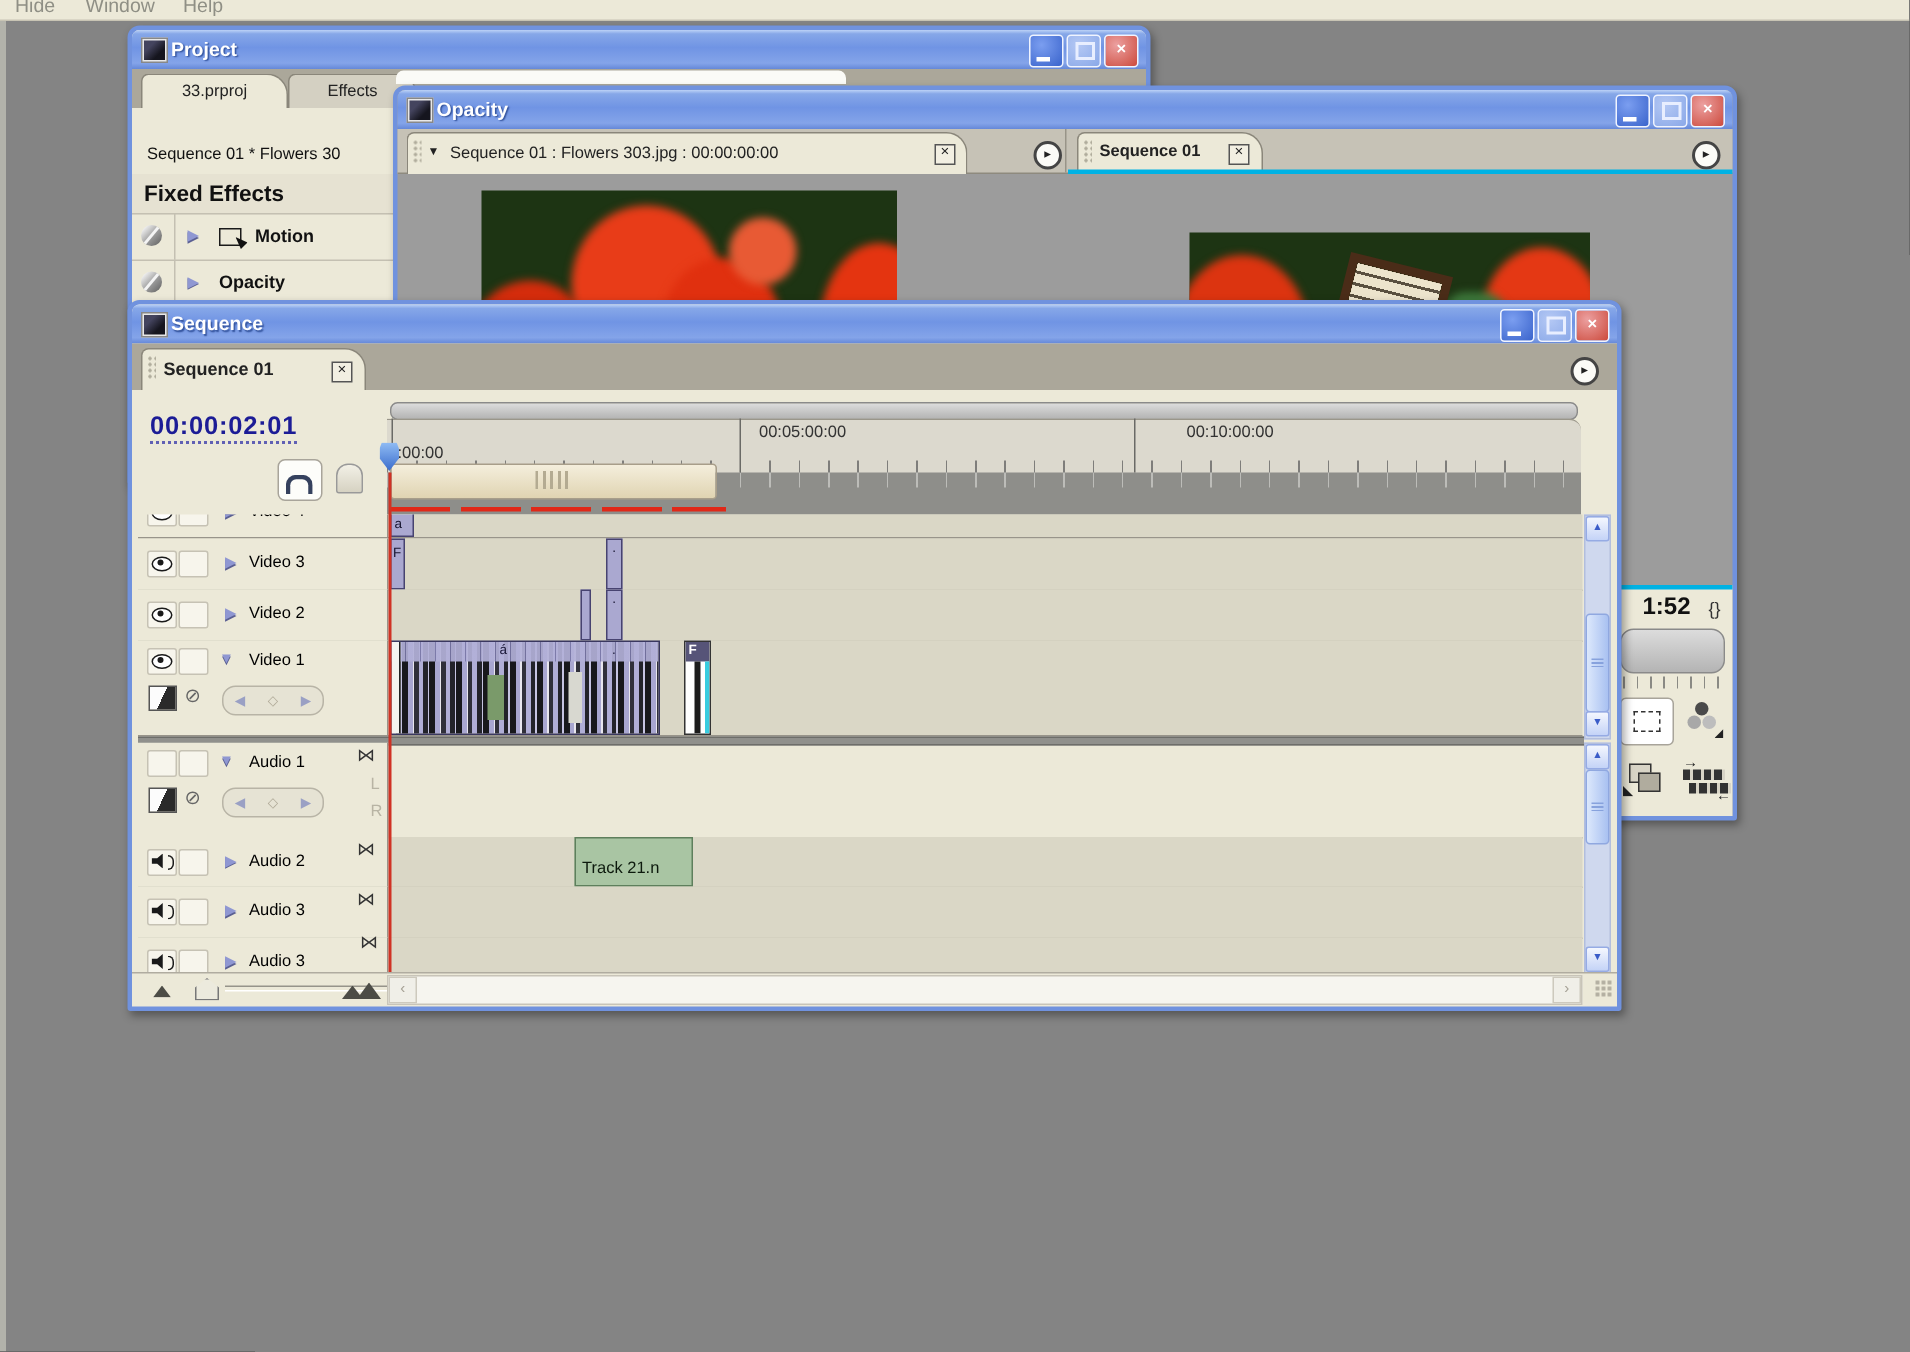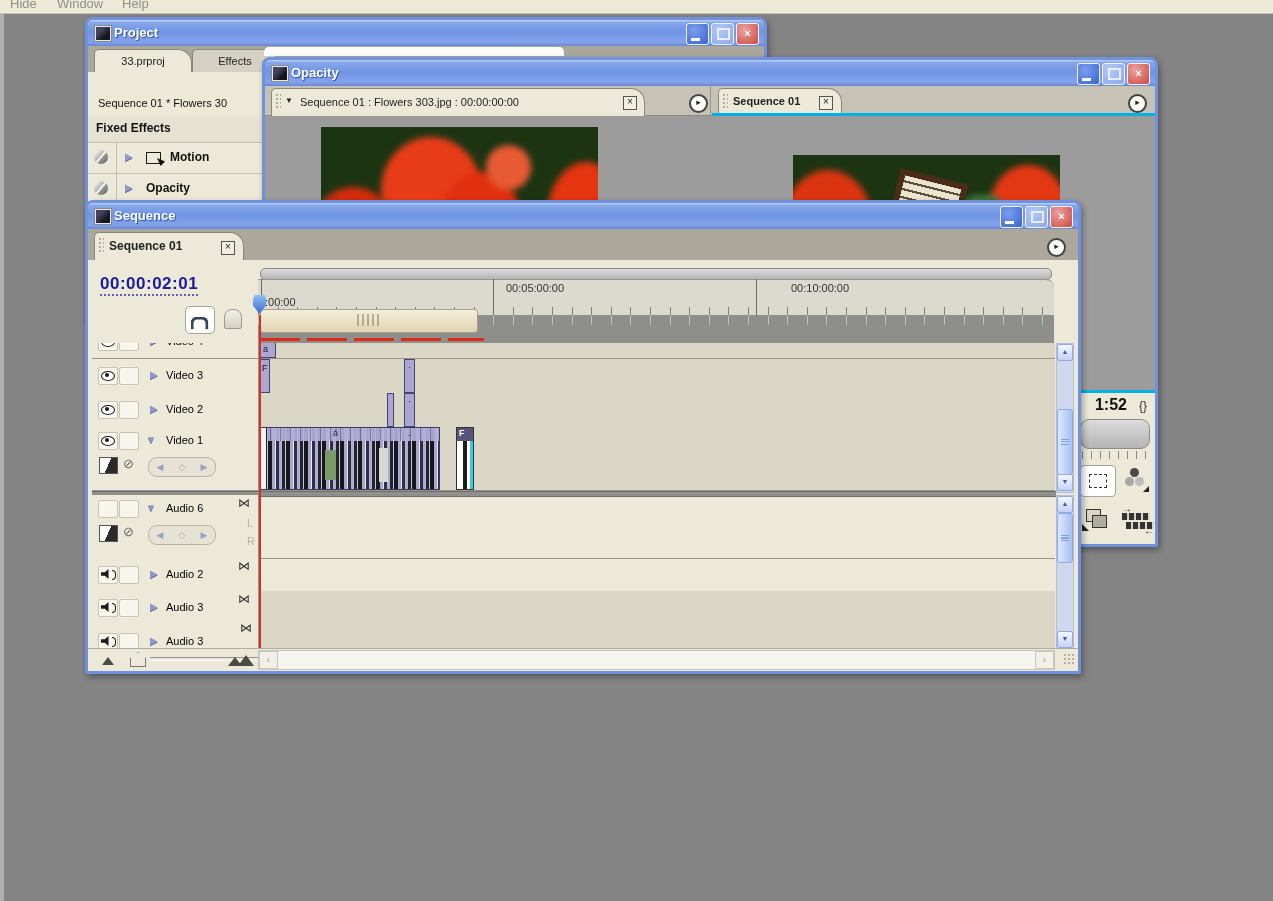--- a/index.html
+++ b/index.html
@@ -156,21 +156,21 @@
     <div class="abs tabbar" style="left:0;top:26px;right:0;height:26px;">
       <span class="abs ptab" style="left:6px;top:3px;width:96px;height:23px;line-height:22px;text-align:center;">33.prproj</span>
       <span class="abs ptab" style="left:104px;top:3px;width:84px;height:23px;line-height:22px;text-align:center;background:#d4d0c2;">Effects</span>
       <span class="abs" style="left:176px;top:1px;width:300px;height:9px;background:#fbfbf7;border-radius:5px 5px 0 0;"></span>
     </div>
     <div class="abs" style="left:0;top:52px;right:0;bottom:0;background:#ece9d8;">
       <div class="abs erow" style="left:0;top:20px;width:100%;height:24px;">
         <span class="abs" style="left:10px;top:5px;font-size:11px;">Sequence 01 * Flowers 30</span>
       </div>
       <div class="abs erow" style="left:0;top:44px;width:100%;height:26px;background:#e6e2d2;">
-        <span class="abs" style="left:8px;top:5px;font-size:12px;font-weight:bold;">Fixed Effects</span>
+        <span class="abs" style="left:8px;top:5px;font-size:15px;font-weight:bold;">Fixed Effects</span>
       </div>
       <div class="abs erow" style="left:0;top:70px;width:100%;height:31px;">
         <span class="abs fxball" style="left:6px;top:8px;">
             <i></i>
           </span>
         <span class="abs" style="left:28px;top:0;height:31px;border-left:1px solid #c4c0b2;"></span>
         <span class="abs tri" style="left:37px;top:9px;">▶</span>
         <span class="abs motionbox" style="left:58px;top:10px;">
             <i></i>
           </span>
@@ -408,21 +408,21 @@
 
     <div class="abs dividerband" style="left:4px;top:288px;width:964px;height:4px;"></div>
 
     <div class="abs" style="left:4px;top:292px;width:964px;height:153px;overflow:hidden;">
 
       <div class="abs trackrow" style="top:0;height:63px;">
         <div class="abs thead">
           <span class="abs togglebox" style="left:6px;top:5px;"></span>
           <span class="abs togglebox" style="left:27px;top:5px;"></span>
           <span class="abs tri" style="left:54px;top:7px;">▼</span>
-          <span class="abs tname" style="left:74px;top:7px;">Audio 6</span>
+          <span class="abs tname" style="left:74px;top:7px;">Audio 1</span>
           <span class="abs bowtie" style="left:146px;top:1px;">⋈</span>
           <span class="abs stylebtn" style="left:7px;top:30px;"></span>
           <span class="abs nosym" style="left:31px;top:30px;">⊘</span>
           <span class="abs navgroup" style="left:56px;top:30px;">
             <span>◀</span>
             <span class="dia">◇</span>
             <span>▶</span>
           </span>
           <span class="abs chlabel" style="left:155px;top:22px;">L</span>
           <span class="abs chlabel" style="left:155px;top:40px;">R</span>
@@ -433,20 +433,23 @@
         <div class="abs thead">
           <span class="abs togglebox" style="left:6px;top:8px;">
               <i class="spk"></i>
               <i class="spkarc"></i>
             </span>
           <span class="abs togglebox" style="left:27px;top:8px;"></span>
           <span class="abs tri" style="left:58px;top:10px;">▶</span>
           <span class="abs tname" style="left:74px;top:10px;">Audio 2</span>
           <span class="abs bowtie" style="left:146px;top:1px;">⋈</span>
         </div>
+        <div class="abs tbody">
+          <span class="abs a2clip" style="left:124px;top:0;bottom:0;width:73px;padding:14px 0 0 4px;">Track 21.n</span>
+        </div>
       </div>
 
       <div class="abs trackrow" style="top:96px;height:34px;">
         <div class="abs thead">
           <span class="abs togglebox" style="left:6px;top:8px;">
               <i class="spk"></i>
               <i class="spkarc"></i>
             </span>
           <span class="abs togglebox" style="left:27px;top:8px;"></span>
           <span class="abs tri" style="left:58px;top:10px;">▶</span>

